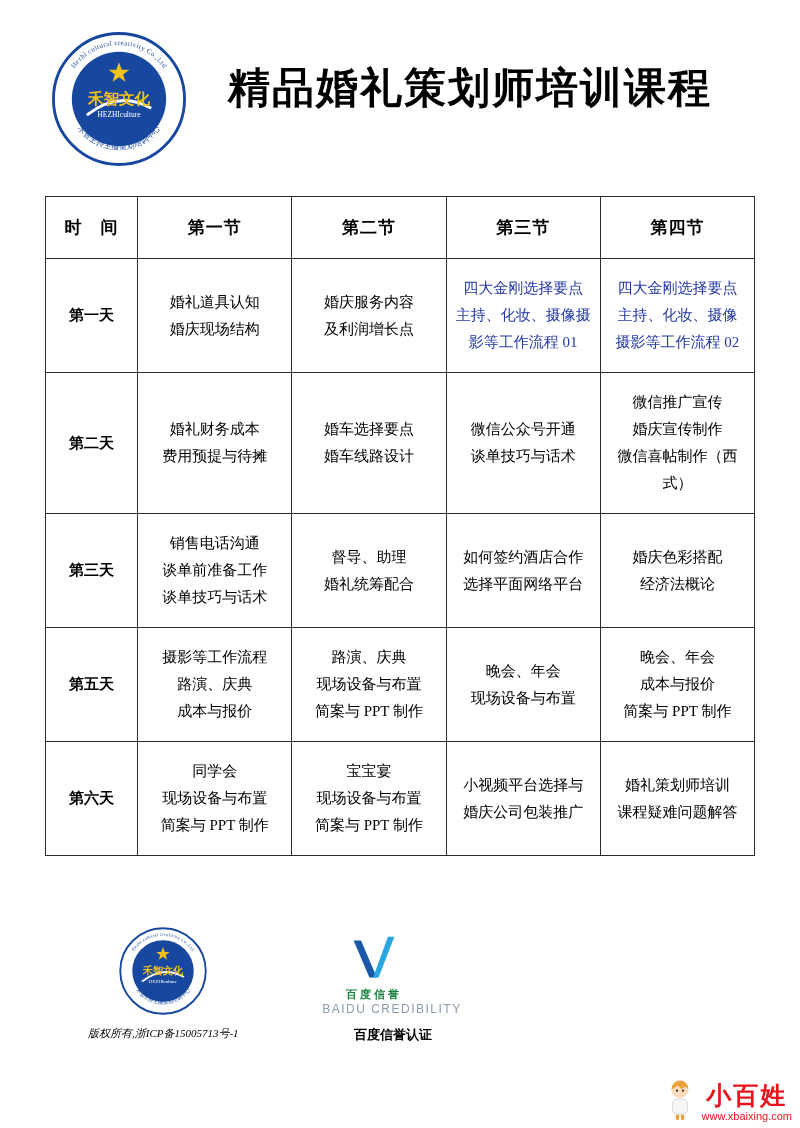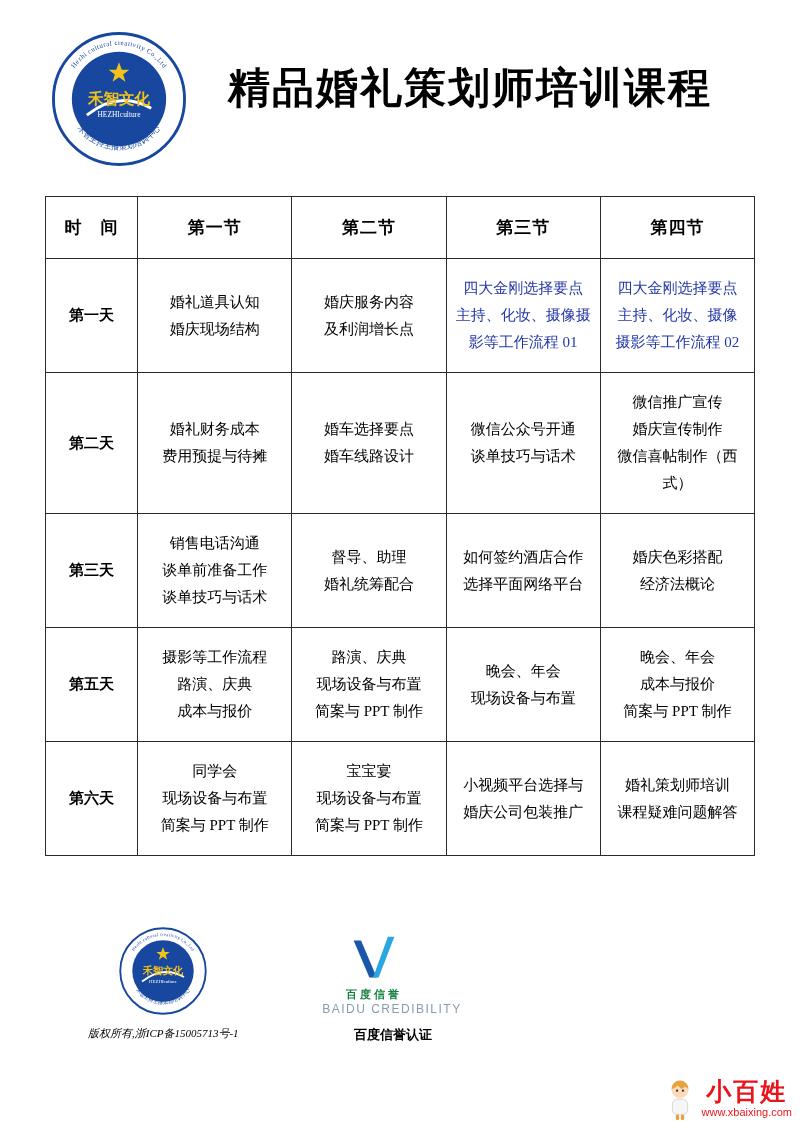--- a/index.html
+++ b/index.html
@@ -41,21 +41,21 @@
   .caption { margin-top: 10px; }
   .copyright-text { font-size: 11px; font-style: italic; }
   .police-caption { font-size: 16px; font-weight: bold; font-family: "Liberation Sans", "DejaVu Sans", sans-serif; }
   .baidu-title { color: #15803d; font-size: 11px; font-weight: bold; letter-spacing: 3px;
                  font-family: "Liberation Sans", "DejaVu Sans", sans-serif; margin-top: 4px; }
   .baidu-sub { color: #8a9bb0; font-size: 12px; letter-spacing: 1.5px;
                font-family: "Liberation Sans", "DejaVu Sans", sans-serif; padding-left: 36px; }
   .baidu-caption { font-size: 13px; font-weight: bold; margin-left: 38px; }
 
   
-  .watermark { position: absolute; right: 8px; bottom: 6px; display: flex; align-items: flex-start; gap: 5px; color: #e8151d; }
+  .watermark { position: absolute; right: 8px; bottom: 6px; display: flex; align-items: flex-end; gap: 5px; color: #e8151d; }
   .wm-text { display: flex; flex-direction: column; align-items: center; line-height: 1.1; }
   .wm-name { font-size: 25px; font-weight: bold; font-family: "Liberation Sans", "DejaVu Sans", sans-serif; letter-spacing: 2px; }
   .wm-url { font-size: 11px; font-family: "Liberation Sans", "DejaVu Sans", sans-serif; }
 </style>
 </head>
 <body>
 
 <div class="page">
 
   <div class="header">

